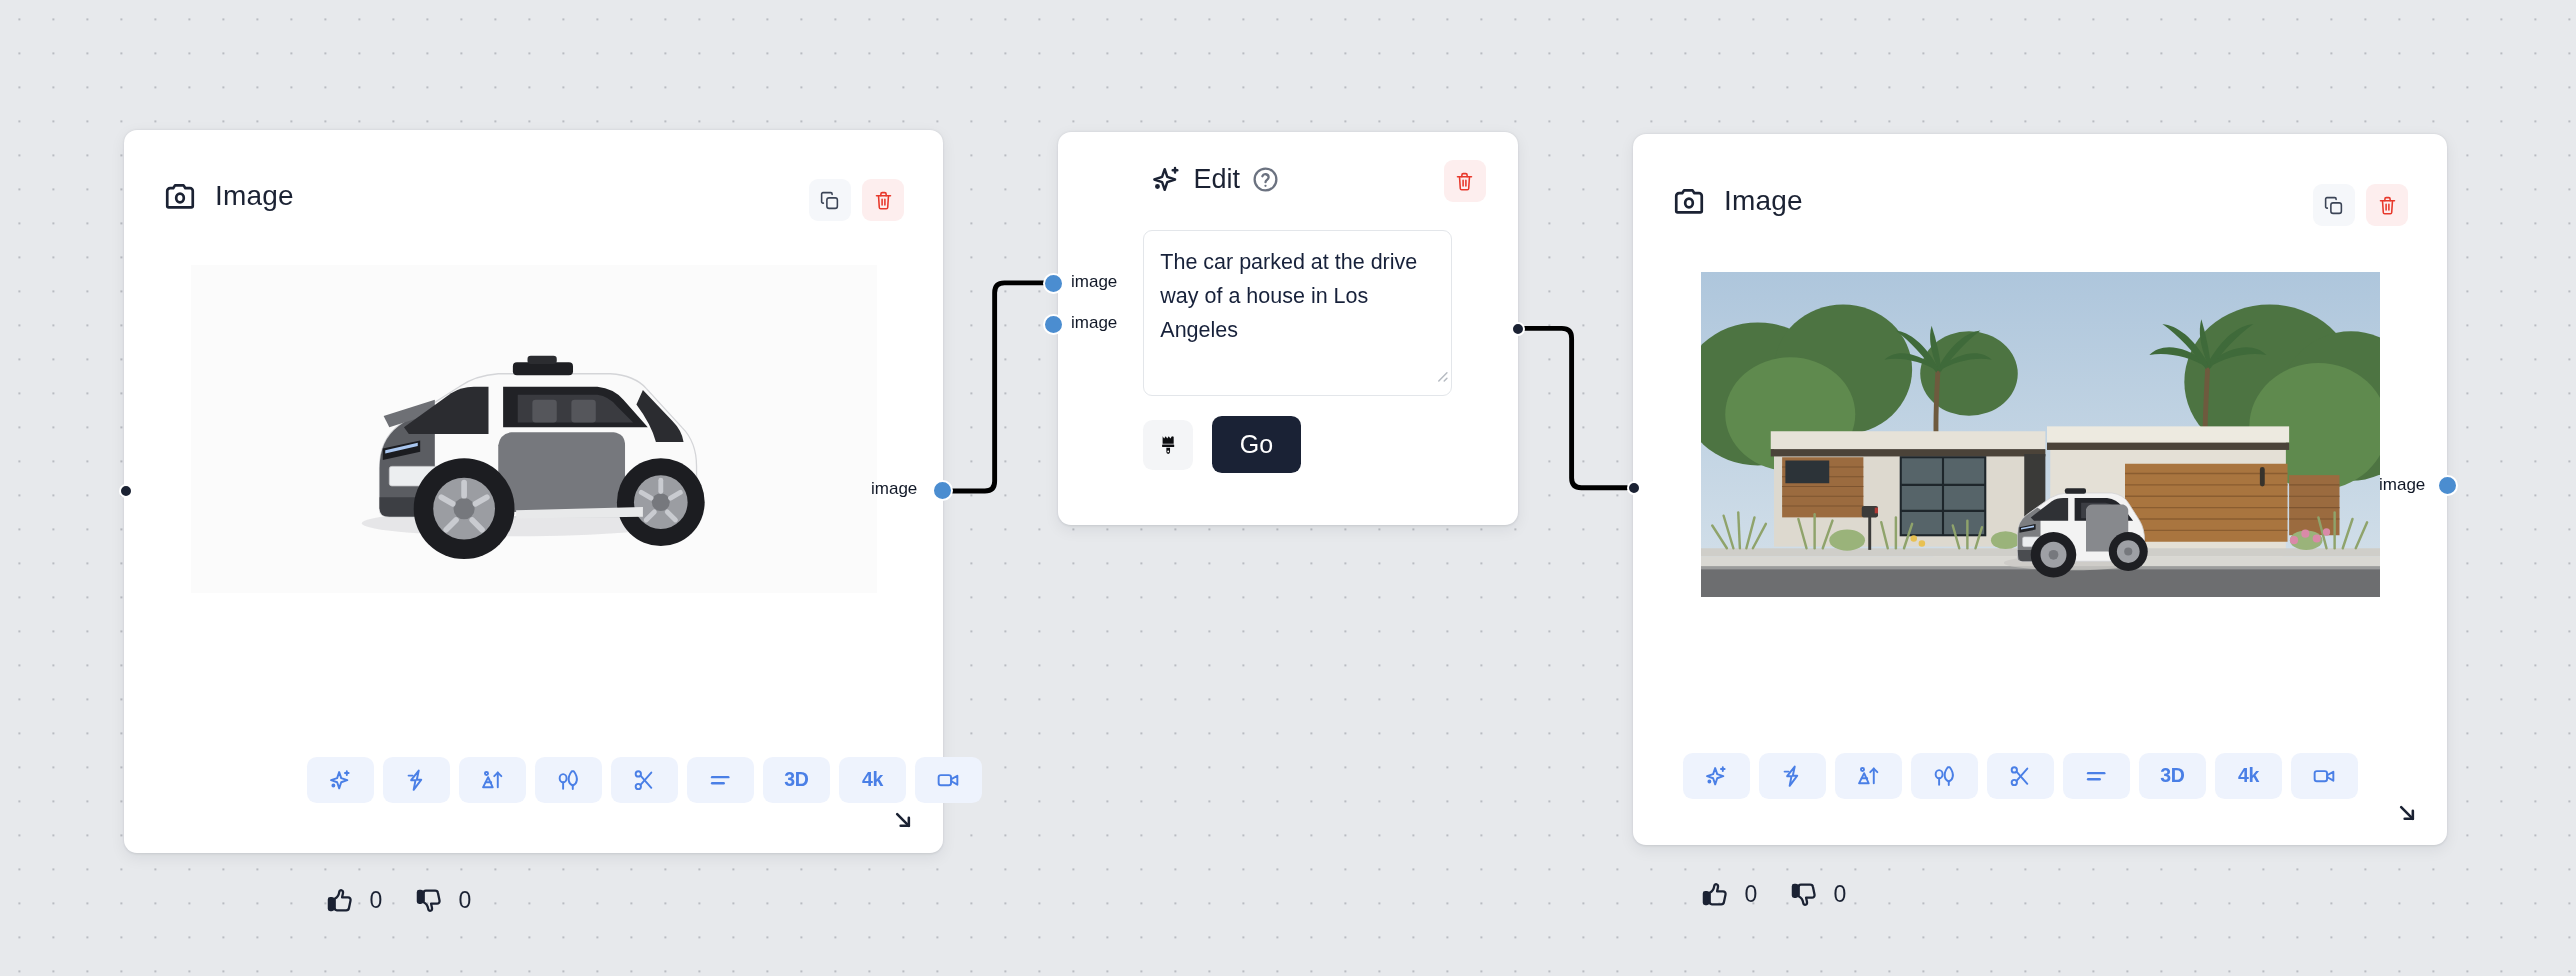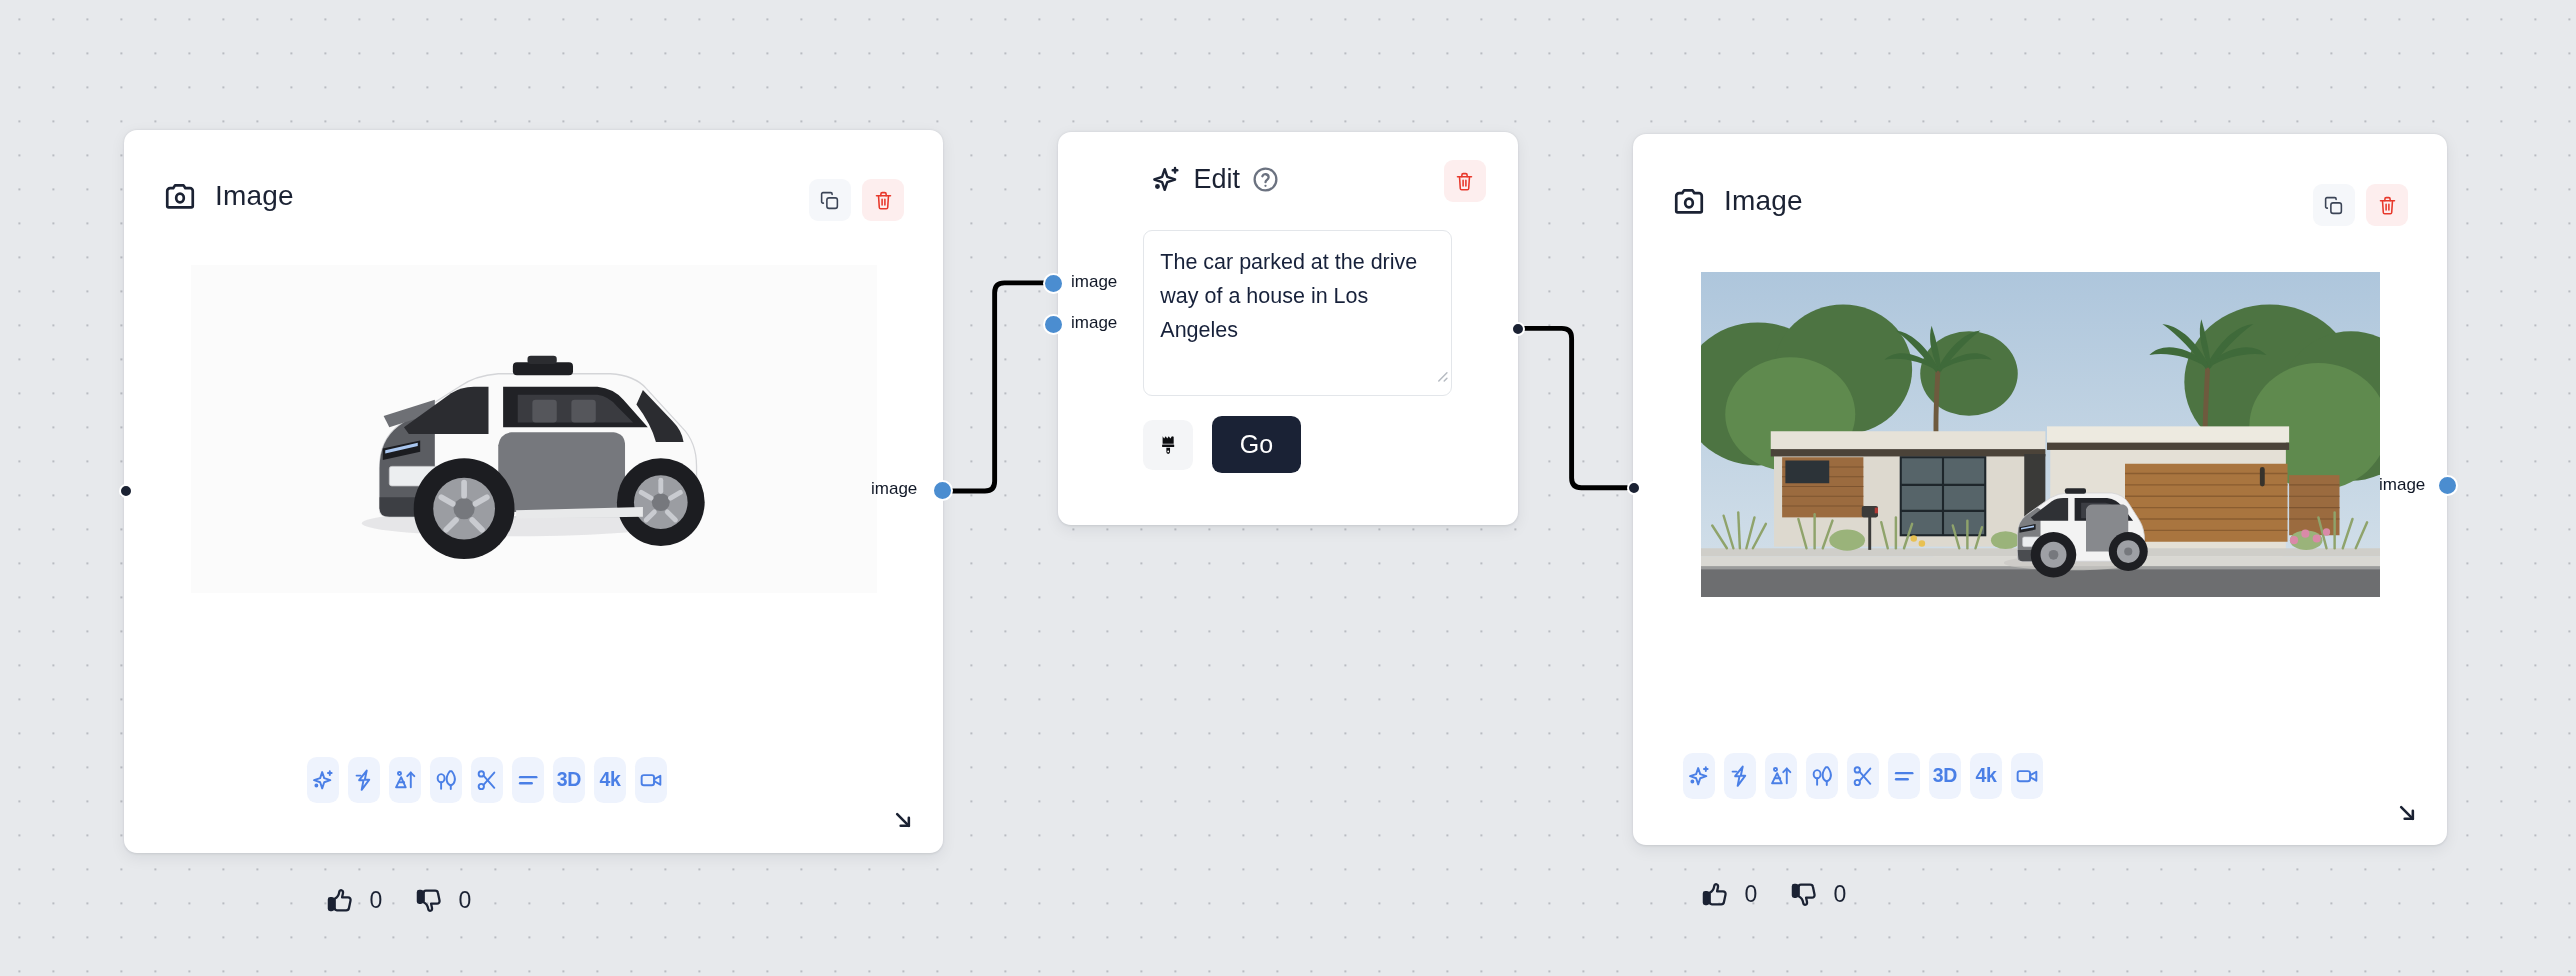--- a/index.html
+++ b/index.html
@@ -71,21 +71,21 @@
   }
   .media svg { display: block; width: 100%; height: 100%; }
 
   
   .toolstrip {
     position: absolute;
     display: flex;
     gap: 9px;
   }
   .tool {
-    width: 32px;
+    width: 67px;
     height: 46px;
     border-radius: 9.8px;
     background: #eef3fd;
     display: flex;
     align-items: center;
     justify-content: center;
     border: none;
     cursor: pointer;
     padding: 0;
   }

